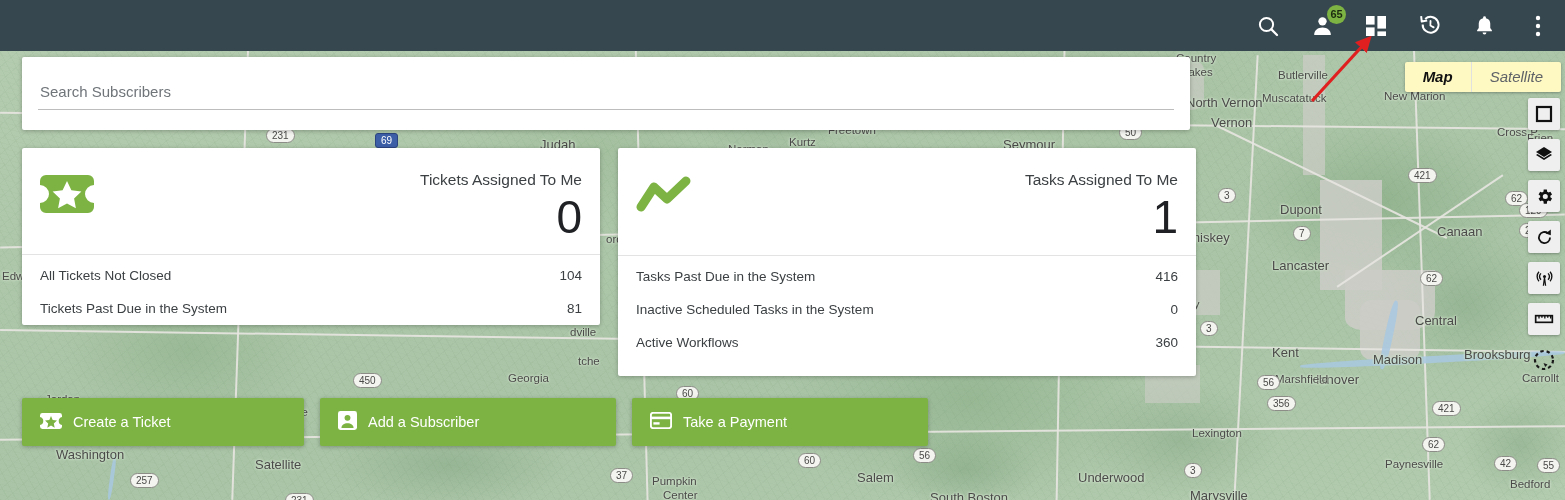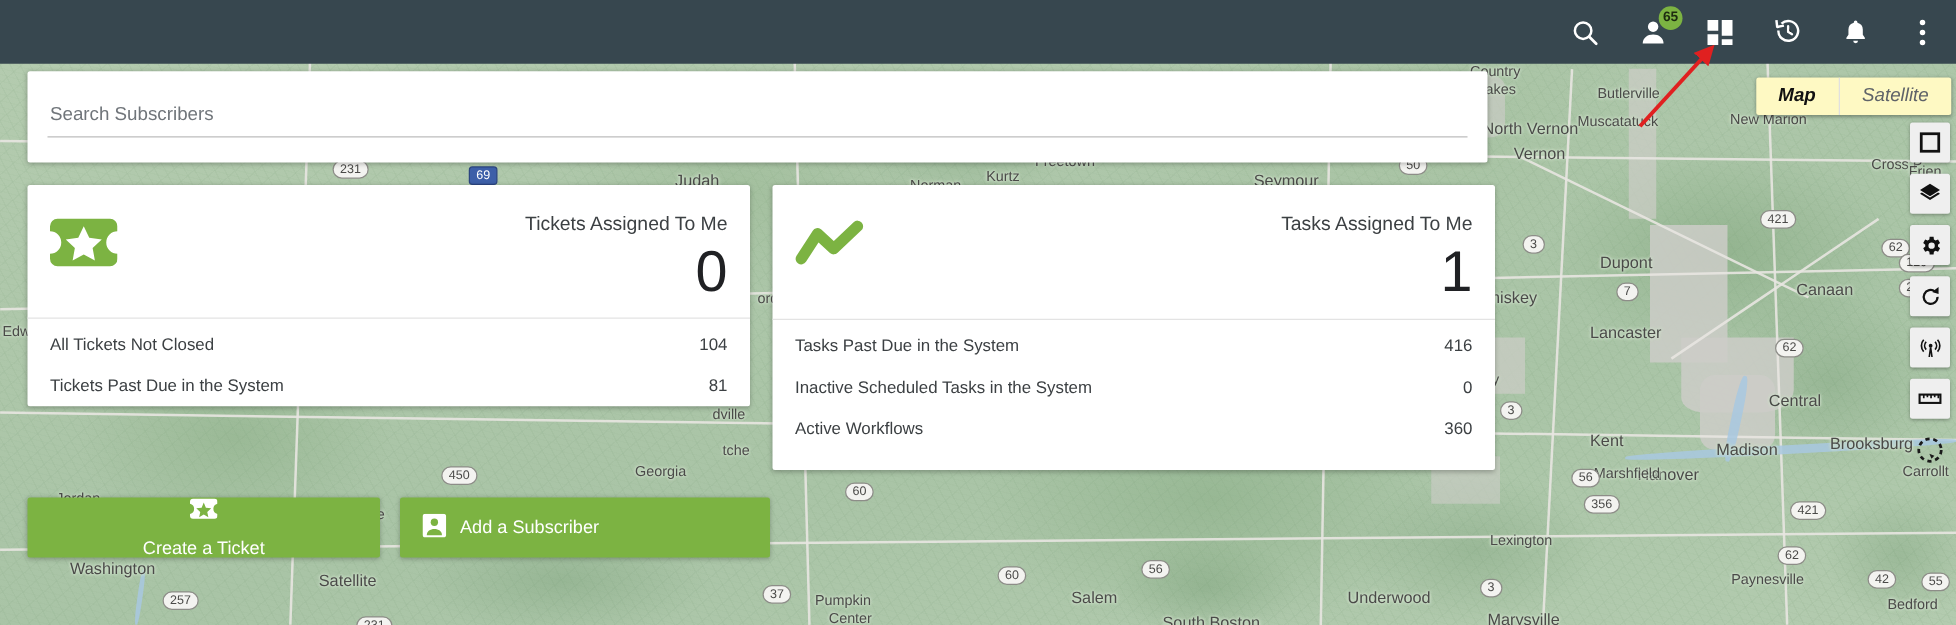--- a/index.html
+++ b/index.html
@@ -116,21 +116,21 @@
 
   
   .actions { position: absolute; top: 398px; left: 22px; display: flex; gap: 1px; z-index: 30; }
   .act-btn {
     height: 48px; background: #7cb342; color: #fff; border: 0;
     display: flex; align-items: center; gap: 11px; padding: 0 18px;
     border-radius: 2px; box-shadow: 0 1px 4px rgba(0,0,0,.26);
     font-size: 14.5px; cursor: pointer; font-family: "Liberation Sans", sans-serif;
     white-space: nowrap;
   }
-  .act-btn.b1 { width: 282px; flex-direction: column; }
+  .act-btn.b1 { width: 282px; }
   .act-btn.b2 { width: 296px; margin-left: 15px; }
   .act-btn.b3 { width: 296px; margin-left: 15px; }
   .act-btn.b4 { width: 282px; margin-left: 15px; }
   .act-btn svg { flex: 0 0 auto; }
 
   
   .maptype {
     position: absolute; top: 62px; right: 4px; z-index: 35; display: flex;
     background: #fef9c3; border-radius: 2px; box-shadow: 0 1px 3px rgba(0,0,0,.3);
     overflow: hidden; height: 30px; font-style: italic;
@@ -230,21 +230,21 @@
         <div class="map-label" style="left: 56px; top: 447px;">Washington</div>
         <div class="map-label" style="left: 255px; top: 457px;">Satellite</div>
         <div class="map-label sm" style="left: 652px; top: 475px;">Pumpkin</div>
         <div class="map-label sm" style="left: 663px; top: 489px;">Center</div>
         <div class="map-label" style="left: 857px; top: 470px;">Salem</div>
         <div class="map-label" style="left: 1078px; top: 470px;">Underwood</div>
         <div class="map-label" style="left: 1190px; top: 488px;">Marysville</div>
         <div class="map-label" style="left: 930px; top: 490px;">South Boston</div>
         <div class="map-label sm" style="left: 1385px; top: 458px;">Paynesville</div>
         <div class="map-label sm" style="left: 1510px; top: 478px;">Bedford</div>
-        <div class="map-label sm" style="left: 2px; top: 260px;">Edw</div>
+        <div class="map-label sm" style="left: 2px; top: 270px;">Edw</div>
         <div class="map-label sm" style="left: 606px; top: 233px;">ord</div>
         <div class="map-label sm" style="left: 570px; top: 326px;">dville</div>
         <div class="map-label sm" style="left: 578px; top: 355px;">tche</div>
       </div>
     <div id="map-shields">
         <div class="hwy-shield" style="left: 398px; top: 58px;">54</div>
         <div class="hwy-shield" style="left: 1119px; top: 125px;">50</div>
         <div class="hwy-shield i" style="left: 375px; top: 133px;">69</div>
         <div class="hwy-shield" style="left: 266px; top: 128px;">231</div>
         <div class="hwy-shield" style="left: 1408px; top: 168px;">421</div>
@@ -444,20 +444,30 @@
       <span>
         <svg width="19" height="19" viewBox="0 0 20 20">
             <rect x="0" y="0" width="20" height="20" rx="2.6" fill="#fff"></rect>
             <circle cx="10" cy="7.2" r="3.1" fill="#7cb342"></circle>
             <path fill="#7cb342" d="M3.6 18c0-3.4 2.9-5.2 6.4-5.2s6.4 1.8 6.4 5.2z"></path>
           </svg>
       </span>
       <span>Add a Subscriber</span>
     </button>
 
+    <button class="act-btn b3">
+      <span>
+        <svg width="22" height="17" viewBox="0 0 22 17">
+            <rect x="0.9" y="0.9" width="20.2" height="15.2" rx="2" fill="none" stroke="#fff" stroke-width="1.9"></rect>
+            <rect x="0.9" y="4.6" width="20.2" height="2.6" fill="#fff"></rect>
+            <rect x="3.4" y="10.2" width="6.2" height="2.4" fill="#fff"></rect>
+          </svg>
+      </span>
+      <span>Take a Payment</span>
+    </button>
 
   </div>
 
   <svg class="annot" width="1565" height="500">
     <defs>
       <marker id="arrowhead" markerWidth="5" markerHeight="5" refX="2.4" refY="2.5" orient="auto">
         <polygon points="0,0 5,2.5 0,5" fill="#e02020"></polygon>
       </marker>
     </defs>
     <line x1="1312" y1="101" x2="1366" y2="42" stroke="#e02020" stroke-width="3.2" marker-end="url(#arrowhead)"></line>

